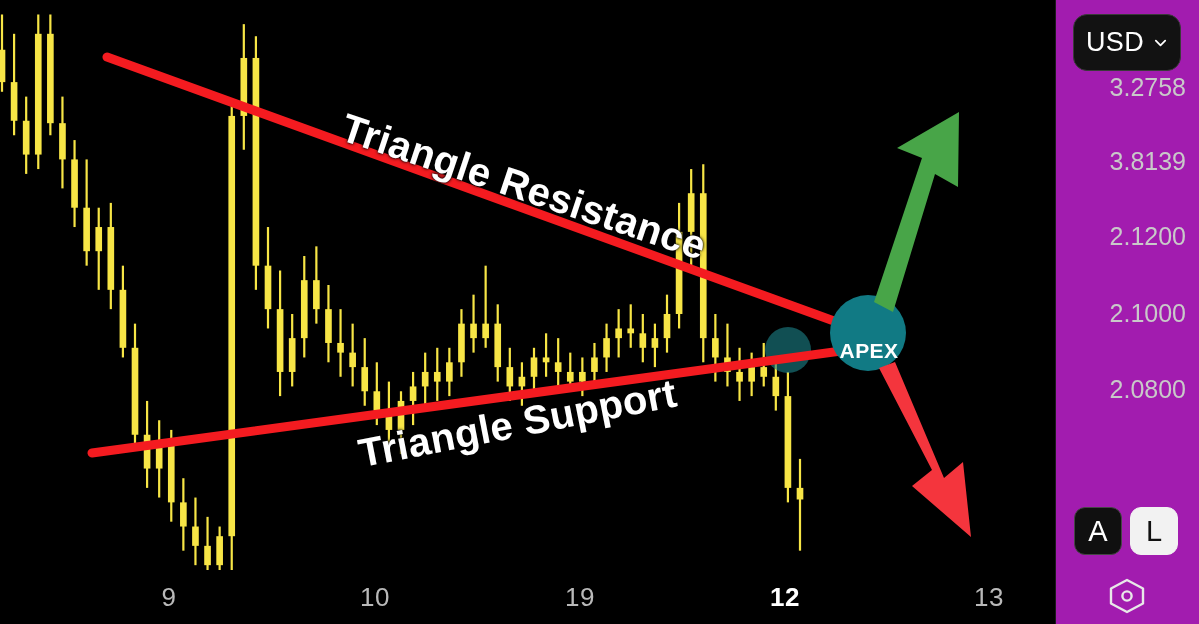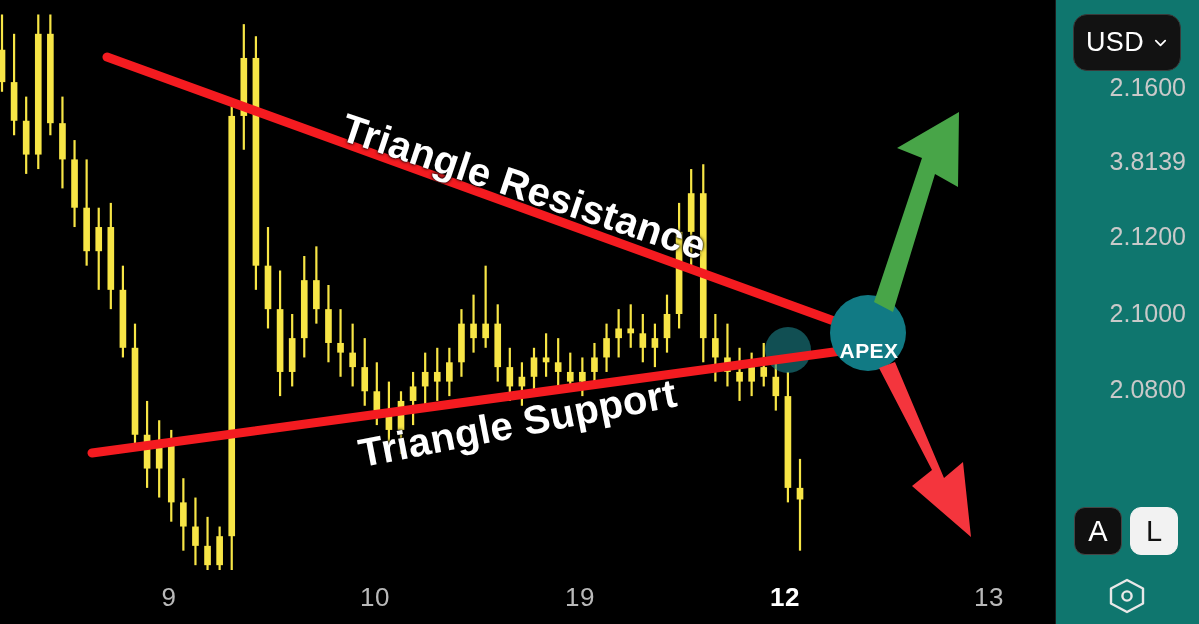--- a/index.html
+++ b/index.html
@@ -45,21 +45,21 @@
     color:#ffffff;
     font-weight:bold;
   }
 
   
   #rightpanel{
     position:absolute;
     right:0; top:0;
     width:144px;
     height:624px;
-    background:#0f766e;
+    background:#a21caf;
     border-left:1px solid #1c1c1c;
   }
   #ccy-select{
     position:absolute;
     left:17px; top:14px;
     width:108px; height:57px;
     background:#121212;
     border:1px solid #3a3a3a;
     border-radius:14px;
     display:flex;
@@ -475,21 +475,21 @@
   <div id="rightpanel">
 
     <div id="ccy-select">
       <span class="lbl">USD</span>
       <svg class="chev" viewBox="0 0 16 16">
         <path d="M3 6 L8 11 L13 6" fill="none" stroke="#ffffff" stroke-width="1.9" stroke-linecap="round" stroke-linejoin="round"></path>
       </svg>
     </div>
 
     <div id="yticks">
-        <div class="ytick" style="top: 87px;">2.1600</div>
+        <div class="ytick" style="top: 87px;">3.2758</div>
         <div class="ytick" style="top: 161px;">3.8139</div>
         <div class="ytick" style="top: 236px;">2.1200</div>
         <div class="ytick" style="top: 313px;">2.1000</div>
         <div class="ytick" style="top: 389px;">2.0800</div>
       </div>
 
 
     <div class="sqbtn" id="btn-a">
       <span>A</span>
     </div>

